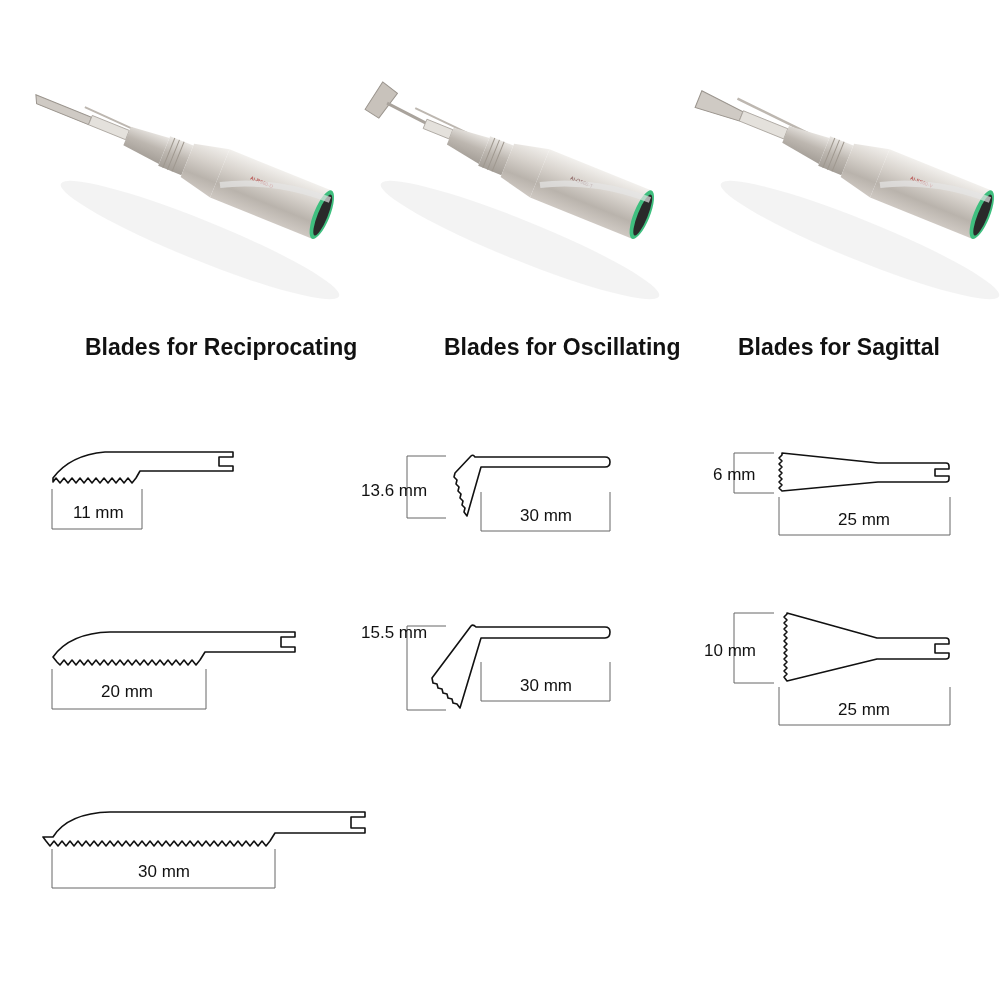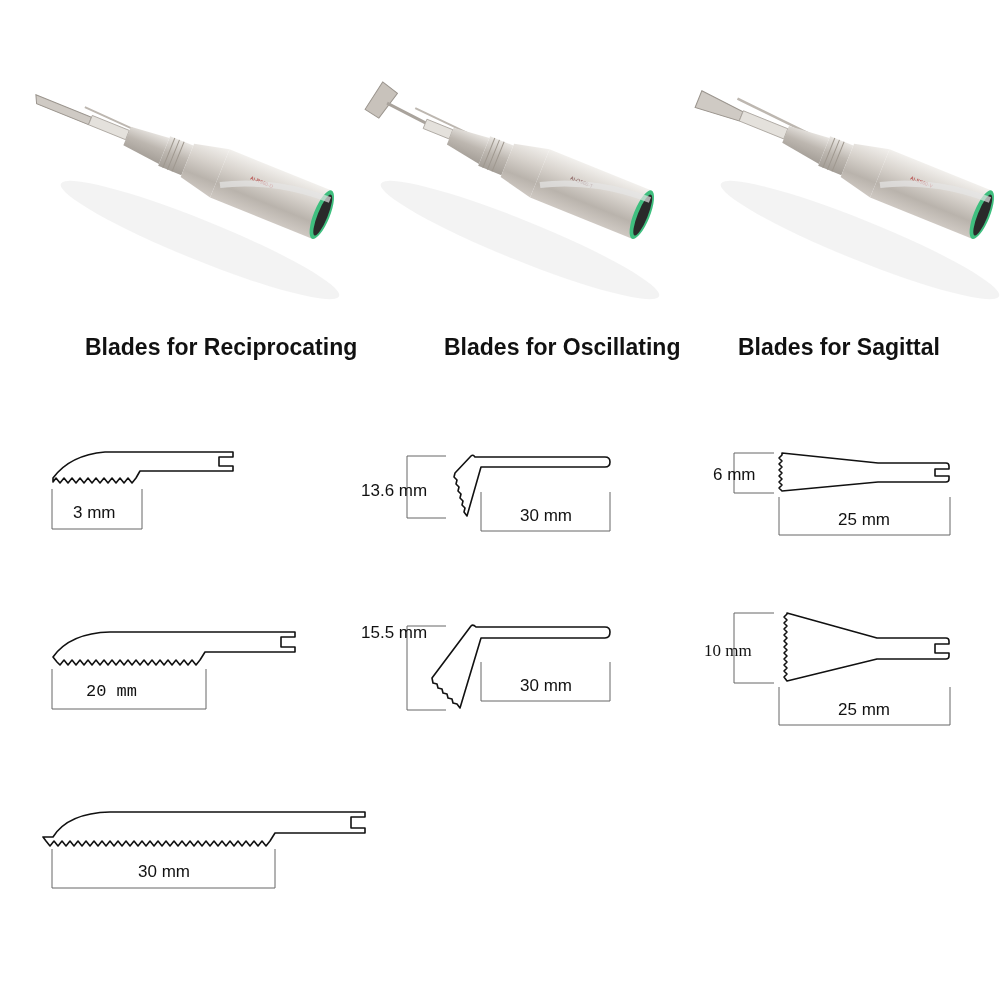--- a/index.html
+++ b/index.html
@@ -105,30 +105,30 @@
 <div class="heading" style="left:400px;">Blades for Oscillating</div>
 <div class="heading" style="left:694px;">Blades for Sagittal</div>
 
 <div class="abs" style="left:0;top:0;">
   <svg width="1000" height="1000" style="left:0;top:0;">
     <path d="M53,478 Q70,455 105,452 L233,452 L233,457 L219,457 L219,466 L233,466 L233,471 L140,471 L136,478
              l-4,5 l-4,-5 l-4,5 l-4,-5 l-4,5 l-4,-5 l-4,5 l-4,-5 l-4,5 l-4,-5 l-4,5 l-4,-5 l-4,5 l-4,-5 l-4,5 l-4,-5 l-4,5 l-4,-5 l-4,5 l-4,-5 l-3,4 Z" fill="none" stroke="#111" stroke-width="1.6" stroke-linejoin="round"></path>
     <path d="M52,489 L52,529 L142,529 L142,489" fill="none" stroke="#666" stroke-width="1"></path>
   </svg>
 </div>
-<div class="dim-label" style="left:73px;top:504px;">3 mm</div>
+<div class="dim-label" style="left:73px;top:504px;">11 mm</div>
 
 <div class="abs" style="left:0;top:0;">
   <svg width="1000" height="1000" style="left:0;top:0;">
     <path d="M53,657 Q70,633 110,632 L295,632 L295,637 L281,637 L281,647 L295,647 L295,652 L205,652 L200,660
              l-4,5 l-4,-5 l-4,5 l-4,-5 l-4,5 l-4,-5 l-4,5 l-4,-5 l-4,5 l-4,-5 l-4,5 l-4,-5 l-4,5 l-4,-5 l-4,5 l-4,-5 l-4,5 l-4,-5 l-4,5 l-4,-5 l-4,5 l-4,-5 l-4,5 l-4,-5 l-4,5 l-4,-5 l-4,5 l-4,-5 l-4,5 l-4,-5 l-4,5 l-4,-5 l-4,5 l-4,-5 l-4,5 l-3,-3 Z" fill="none" stroke="#111" stroke-width="1.6" stroke-linejoin="round"></path>
     <path d="M52,669 L52,709 L206,709 L206,669" fill="none" stroke="#666" stroke-width="1"></path>
   </svg>
 </div>
-<div class="dim-label" style="left:86px;top:683px;font-family:Liberation Mono, monospace;">20 mm</div>
+<div class="dim-label" style="left:101px;top:683px;">20 mm</div>
 
 <div class="abs" style="left:0;top:0;">
   <svg width="1000" height="1000" style="left:0;top:0;">
     <path d="M53,837 Q68,813 110,812 L365,812 L365,817 L351,817 L351,828 L365,828 L365,833 L275,833 L270,841
              l-4,5 l-4,-5 l-4,5 l-4,-5 l-4,5 l-4,-5 l-4,5 l-4,-5 l-4,5 l-4,-5 l-4,5 l-4,-5 l-4,5 l-4,-5 l-4,5 l-4,-5 l-4,5 l-4,-5 l-4,5 l-4,-5 l-4,5 l-4,-5 l-4,5 l-4,-5 l-4,5 l-4,-5 l-4,5 l-4,-5 l-4,5 l-4,-5 l-4,5 l-4,-5 l-4,5 l-4,-5 l-4,5 l-4,-5 l-4,5 l-4,-5 l-4,5 l-4,-5 l-4,5 l-4,-5 l-4,5 l-4,-5 l-4,5 l-4,-5 l-4,5 l-4,-5 l-4,5 l-4,-5 l-4,5 l-4,-5 l-4,5 l-4,-5 l-4,5 l-4,-5 l-3,-4 Z" fill="none" stroke="#111" stroke-width="1.6" stroke-linejoin="round"></path>
     <path d="M52,849 L52,888 L275,888 L275,849" fill="none" stroke="#666" stroke-width="1"></path>
   </svg>
 </div>
 <div class="dim-label" style="left:138px;top:863px;">30 mm</div>
 
@@ -168,14 +168,14 @@
 <div class="dim-label" style="left:838px;top:511px;">25 mm</div>
 
 <div class="abs" style="left:0;top:0;">
   <svg width="1000" height="1000" style="left:0;top:0;">
     <path d="M787,613 L877,638 L946,638 Q949,638 949,641 L949,644 L935,644 L935,653 L949,653 L949,656 Q949,659 946,659 L877,659 L787,681
              l-3,-4 l3,-3 l-3,-3 l3,-3 l-3,-3 l3,-3 l-3,-3 l3,-3 l-3,-3 l3,-3 l-3,-3 l3,-3 l-3,-3 l3,-3 l-3,-3 l3,-3 l-3,-3 l3,-3 l-3,-3 l3,-3 l-3,-3 l3,-3 Z" fill="none" stroke="#111" stroke-width="1.6" stroke-linejoin="round"></path>
     <path d="M774,613 L734,613 L734,683 L774,683" fill="none" stroke="#666" stroke-width="1"></path>
     <path d="M779,687 L779,725 L950,725 L950,687" fill="none" stroke="#666" stroke-width="1"></path>
   </svg>
 </div>
-<div class="dim-label" style="left:704px;top:642px;font-family:Liberation Serif, serif;">10 mm</div>
+<div class="dim-label" style="left:704px;top:642px;">10 mm</div>
 <div class="dim-label" style="left:838px;top:701px;">25 mm</div>
 
 </body></html>

